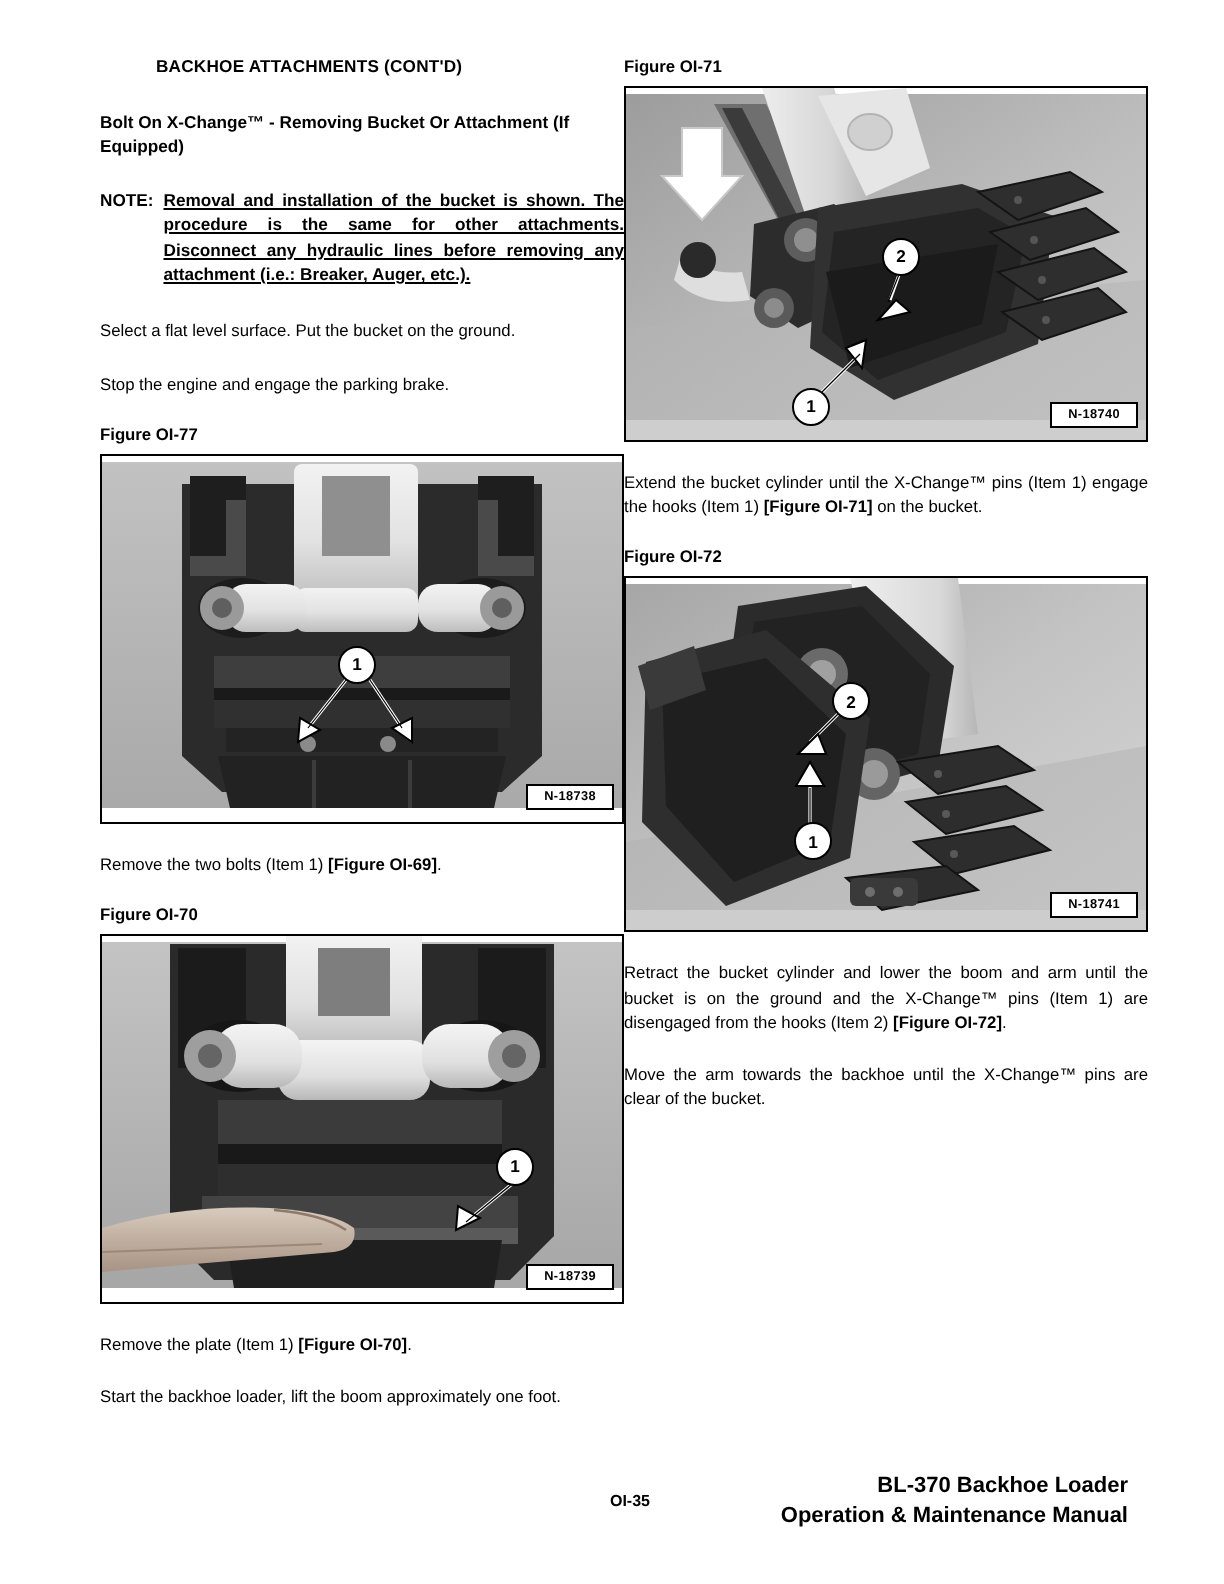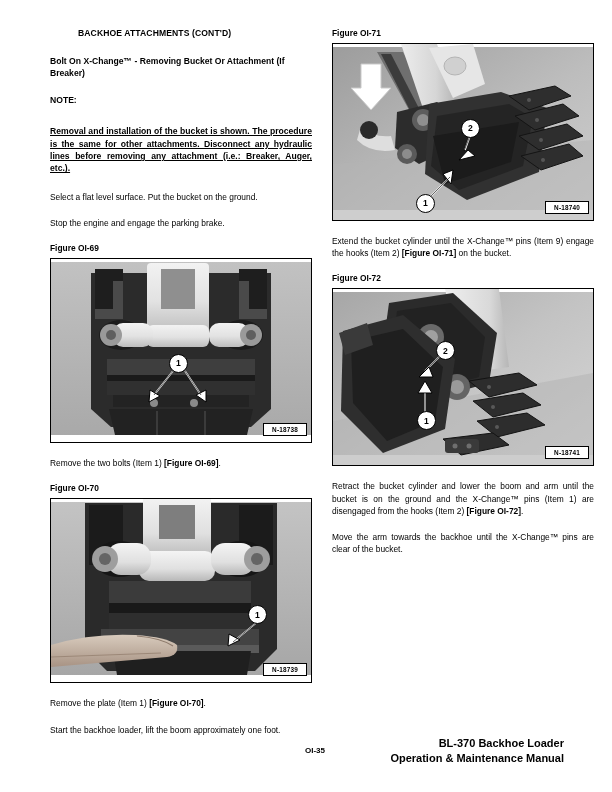--- a/index.html
+++ b/index.html
@@ -8,34 +8,34 @@
     background:#ffffff;
     font-family:"Liberation Sans", sans-serif;
     color:#000000;
     overflow:hidden;
     position:relative;
   }
   .page{position:absolute;inset:0;}
 
   .col{position:absolute;top:28px;width:262px;}
   .col-left{left:50px;}
-  .col-right{left:332px;}
+  .col-right{left:312px;}
 
   h1.section-head{
     font-size:8.6px;font-weight:bold;margin:0 0 16px 0;
     letter-spacing:.1px;line-height:1.25;padding-left:28px;
   }
   h2.sub-head{
     font-size:8.6px;font-weight:bold;margin:0 0 14px 0;
     line-height:1.45;
   }
   .note{
     font-size:8.6px;font-weight:bold;line-height:1.45;
     margin:0 0 16px 0;
-    display:flex;gap:19px;align-items:flex-start;flex-direction:column;
+    display:flex;gap:5px;align-items:flex-start;
   }
   .note .note-label{flex:0 0 auto;}
   .note .note-body{flex:1 1 auto;text-align:justify;text-decoration:underline;}
   p.body{
     font-size:8.4px;line-height:1.45;margin:0 0 14px 0;
     text-align:justify;
   }
   p.body b{font-weight:bold;}
   .fig-label{
     font-size:8.4px;font-weight:bold;margin:0 0 5px 0;
@@ -82,32 +82,32 @@
 </style>
 </head>
 <body>
 
 <div class="page">
 
   <div class="col col-left">
 
     <h1 class="section-head">BACKHOE ATTACHMENTS (CONT'D)</h1>
 
-    <h2 class="sub-head">Bolt On X-Change™ - Removing Bucket Or Attachment (If Breaker)</h2>
+    <h2 class="sub-head">Bolt On X-Change™ - Removing Bucket Or Attachment (If Equipped)</h2>
 
     <div class="note">
       <span class="note-label">NOTE:</span>
       <span class="note-body">Removal and installation of the bucket is shown. The procedure is the same for other attachments. Disconnect any hydraulic lines before removing any attachment (i.e.: Breaker, Auger, etc.).</span>
     </div>
 
     <p class="body">Select a flat level surface. Put the bucket on the ground.</p>
 
     <p class="body">Stop the engine and engage the parking brake.</p>
 
-    <div class="fig-label">Figure OI-69</div>
+    <div class="fig-label">Figure OI-77</div>
 
     <div class="figure" style="height:183px;">
       <div class="photo">
         <svg viewBox="0 0 260 183" preserveAspectRatio="none">
           <defs>
             <linearGradient id="bg69" x1="0" y1="0" x2="0" y2="1">
               <stop offset="0" stop-color="#c2c2c2"></stop>
                 <stop offset="1" stop-color="#a8a8a8"></stop>
             </linearGradient>
             <linearGradient id="mtl69" x1="0" y1="0" x2="1" y2="0">
@@ -320,21 +320,21 @@
             <path d="M92 158 L117 133"></path>
           </g>
         </svg>
       </div>
       <div class="callout" style="left:128px;top:75px;">2</div>
       <div class="callout" style="left:83px;top:150px;">1</div>
       <div class="fig-id">N-18740</div>
     </div>
 
     <p class="body">
-      <span>Extend the bucket cylinder until the X-Change™ pins (Item 9) engage the hooks (Item 2) </span><b>[Figure OI-71]</b><span> on the bucket.</span>
+      <span>Extend the bucket cylinder until the X-Change™ pins (Item 1) engage the hooks (Item 1) </span><b>[Figure OI-71]</b><span> on the bucket.</span>
     </p>
 
     <div class="fig-label">Figure OI-72</div>
 
     <div class="figure" style="height:176px;">
       <div class="photo">
         <svg viewBox="0 0 260 176" preserveAspectRatio="none">
           <defs>
             <linearGradient id="bg72" x1="0" y1="0" x2="1" y2="1">
               <stop offset="0" stop-color="#a6a6a6"></stop>

